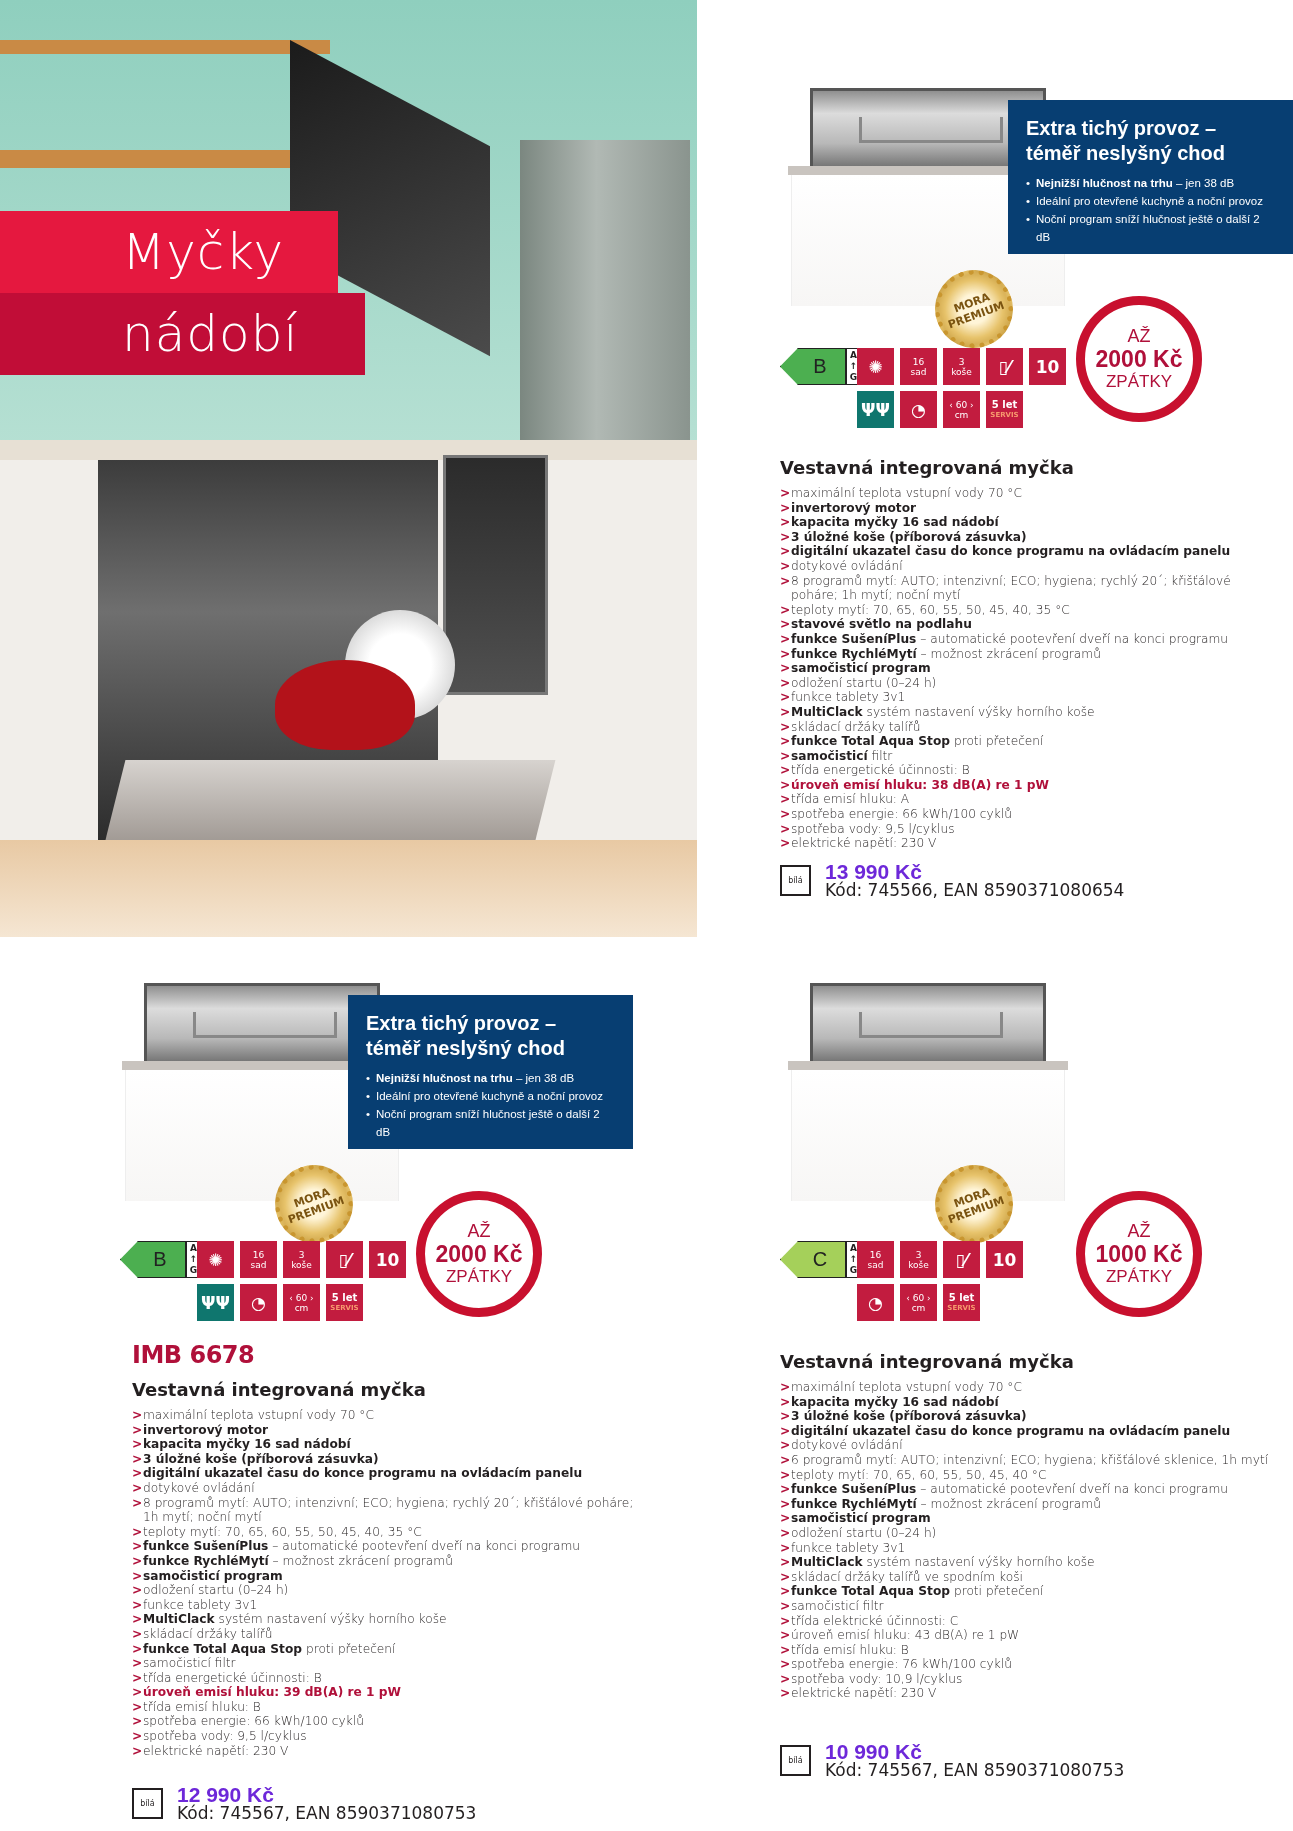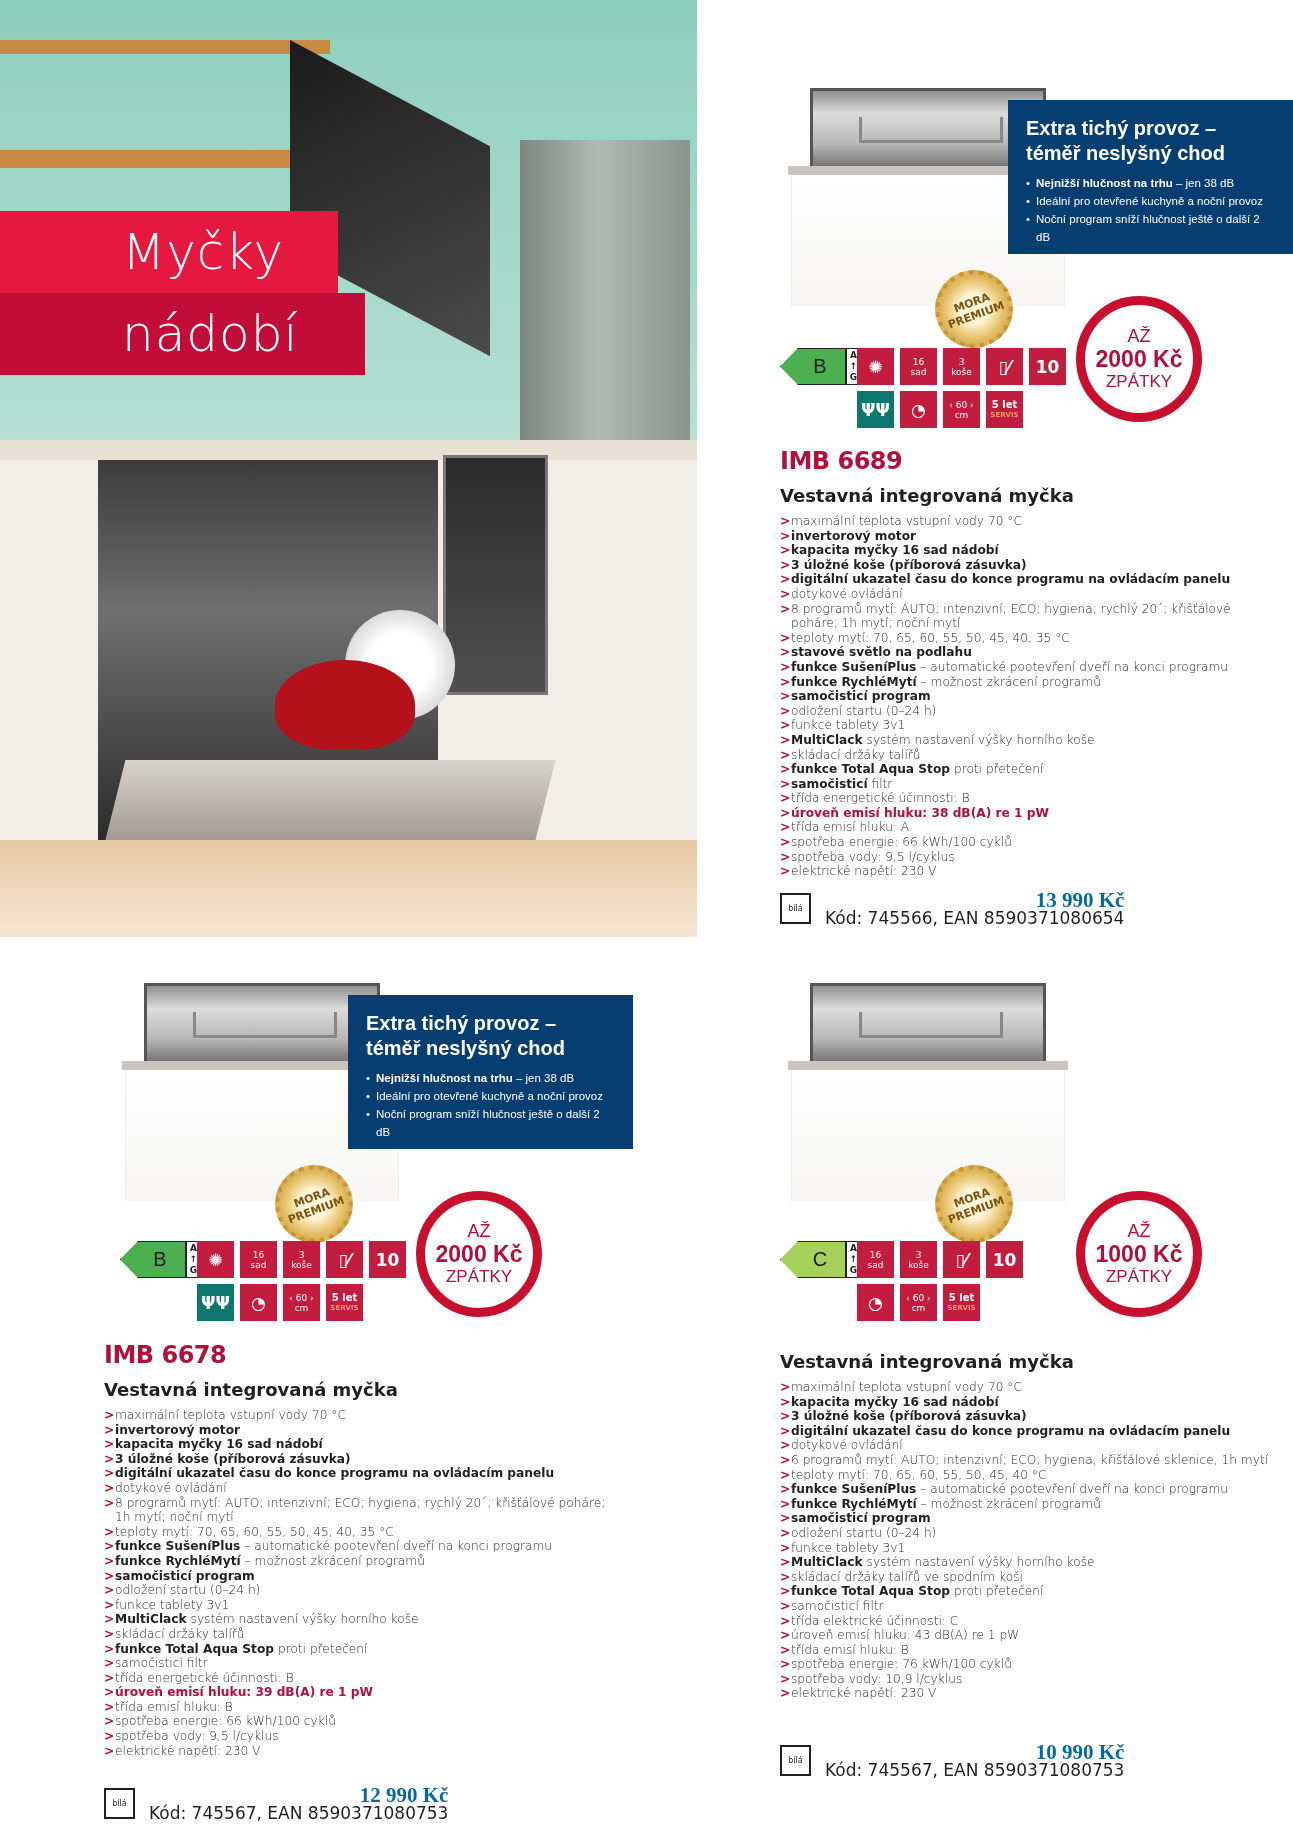--- a/index.html
+++ b/index.html
@@ -69,21 +69,21 @@
   .ptype { font-size: 18px; font-weight: bold; font-family: "DejaVu Sans", sans-serif; color: #231f20; }
   .specs { list-style: none; font-size: 12.2px; line-height: 14.6px; font-family: "DejaVu Sans", sans-serif; color: #231f20; font-weight: 300; }
   .specs li { padding-left: 11px; position: relative; }
   .specs li::before { content: ">"; position: absolute; left: 0; top: 0; color: #b0103a; font-weight: bold; }
   .specs li.bold { font-weight: bold; }
   .specs li.red { color: #b0103a; font-weight: bold; }
   .specs b { font-weight: bold; }
 
   .pricebox { display: flex; align-items: flex-start; gap: 14px; }
   .color-chip { width: 31px; height: 31px; border: 2px solid #231f20; font-size: 8px; display: flex; align-items: center; justify-content: center; margin-top: 4px; }
-  .price { color: #0369a1; font-size: 21px; font-weight: bold; line-height: 22px; font-family: Liberation Serif, serif; text-align: right; }
+  .price { color: #6d28d9; font-size: 21px; font-weight: bold; line-height: 22px; font-family: Liberation Sans, sans-serif; }
   .code { font-size: 17px; line-height: 14px; color: #231f20; text-align: center; }
 </style>
 </head>
 <body>
 
 <div class="abs hero">
   <div class="abs wall"></div>
   <div class="abs shelf2"></div>
   <div class="abs shelf1"></div>
   <div class="abs hood"></div>
@@ -162,21 +162,20 @@
       <span>‹ 60 ›</span>
       <span>cm</span>
     </div>
     <div class="tile">
       <span class="white-b">5 let</span>
       <span class="orange">SERVIS</span>
     </div>
   </div>
 
 <div class="abs" style="left:780px;top:447px;width:500px;">
-  <div class="model">IMB 6689</div>
   <div class="ptype" style="margin-top:10px;">Vestavná integrovaná myčka</div>
   <ul class="specs" id="specs-0" style="margin-top:8px;">
       <li><span>maximální teplota vstupní vody 70 °C</span></li>
       <li class="bold"><span>invertorový motor</span></li>
       <li class="bold"><span>kapacita myčky 16 sad nádobí</span></li>
       <li class="bold"><span>3 úložné koše (příborová zásuvka)</span></li>
       <li class="bold"><span>digitální ukazatel času do konce programu na ovládacím panelu</span></li>
       <li><span>dotykové ovládání</span></li>
       <li><span>8 programů mytí: AUTO; intenzivní; ECO; hygiena; rychlý 20´; křišťálové poháre; 1h mytí; noční mytí</span></li>
       <li><span>teploty mytí: 70, 65, 60, 55, 50, 45, 40, 35 °C</span></li>
@@ -263,21 +262,21 @@
     <div class="tile">
       <span>‹ 60 ›</span>
       <span>cm</span>
     </div>
     <div class="tile">
       <span class="white-b">5 let</span>
       <span class="orange">SERVIS</span>
     </div>
   </div>
 
-<div class="abs" style="left:104px;top:1341px;width:520px;">
+<div class="abs" style="left:132px;top:1341px;width:520px;">
   <div class="model">IMB 6678</div>
   <div class="ptype" style="margin-top:10px;">Vestavná integrovaná myčka</div>
   <ul class="specs" id="specs-1" style="margin-top:8px;">
       <li><span>maximální teplota vstupní vody 70 °C</span></li>
       <li class="bold"><span>invertorový motor</span></li>
       <li class="bold"><span>kapacita myčky 16 sad nádobí</span></li>
       <li class="bold"><span>3 úložné koše (příborová zásuvka)</span></li>
       <li class="bold"><span>digitální ukazatel času do konce programu na ovládacím panelu</span></li>
       <li><span>dotykové ovládání</span></li>
       <li><span>8 programů mytí: AUTO; intenzivní; ECO; hygiena; rychlý 20´; křišťálové poháre; 1h mytí; noční mytí</span></li>

